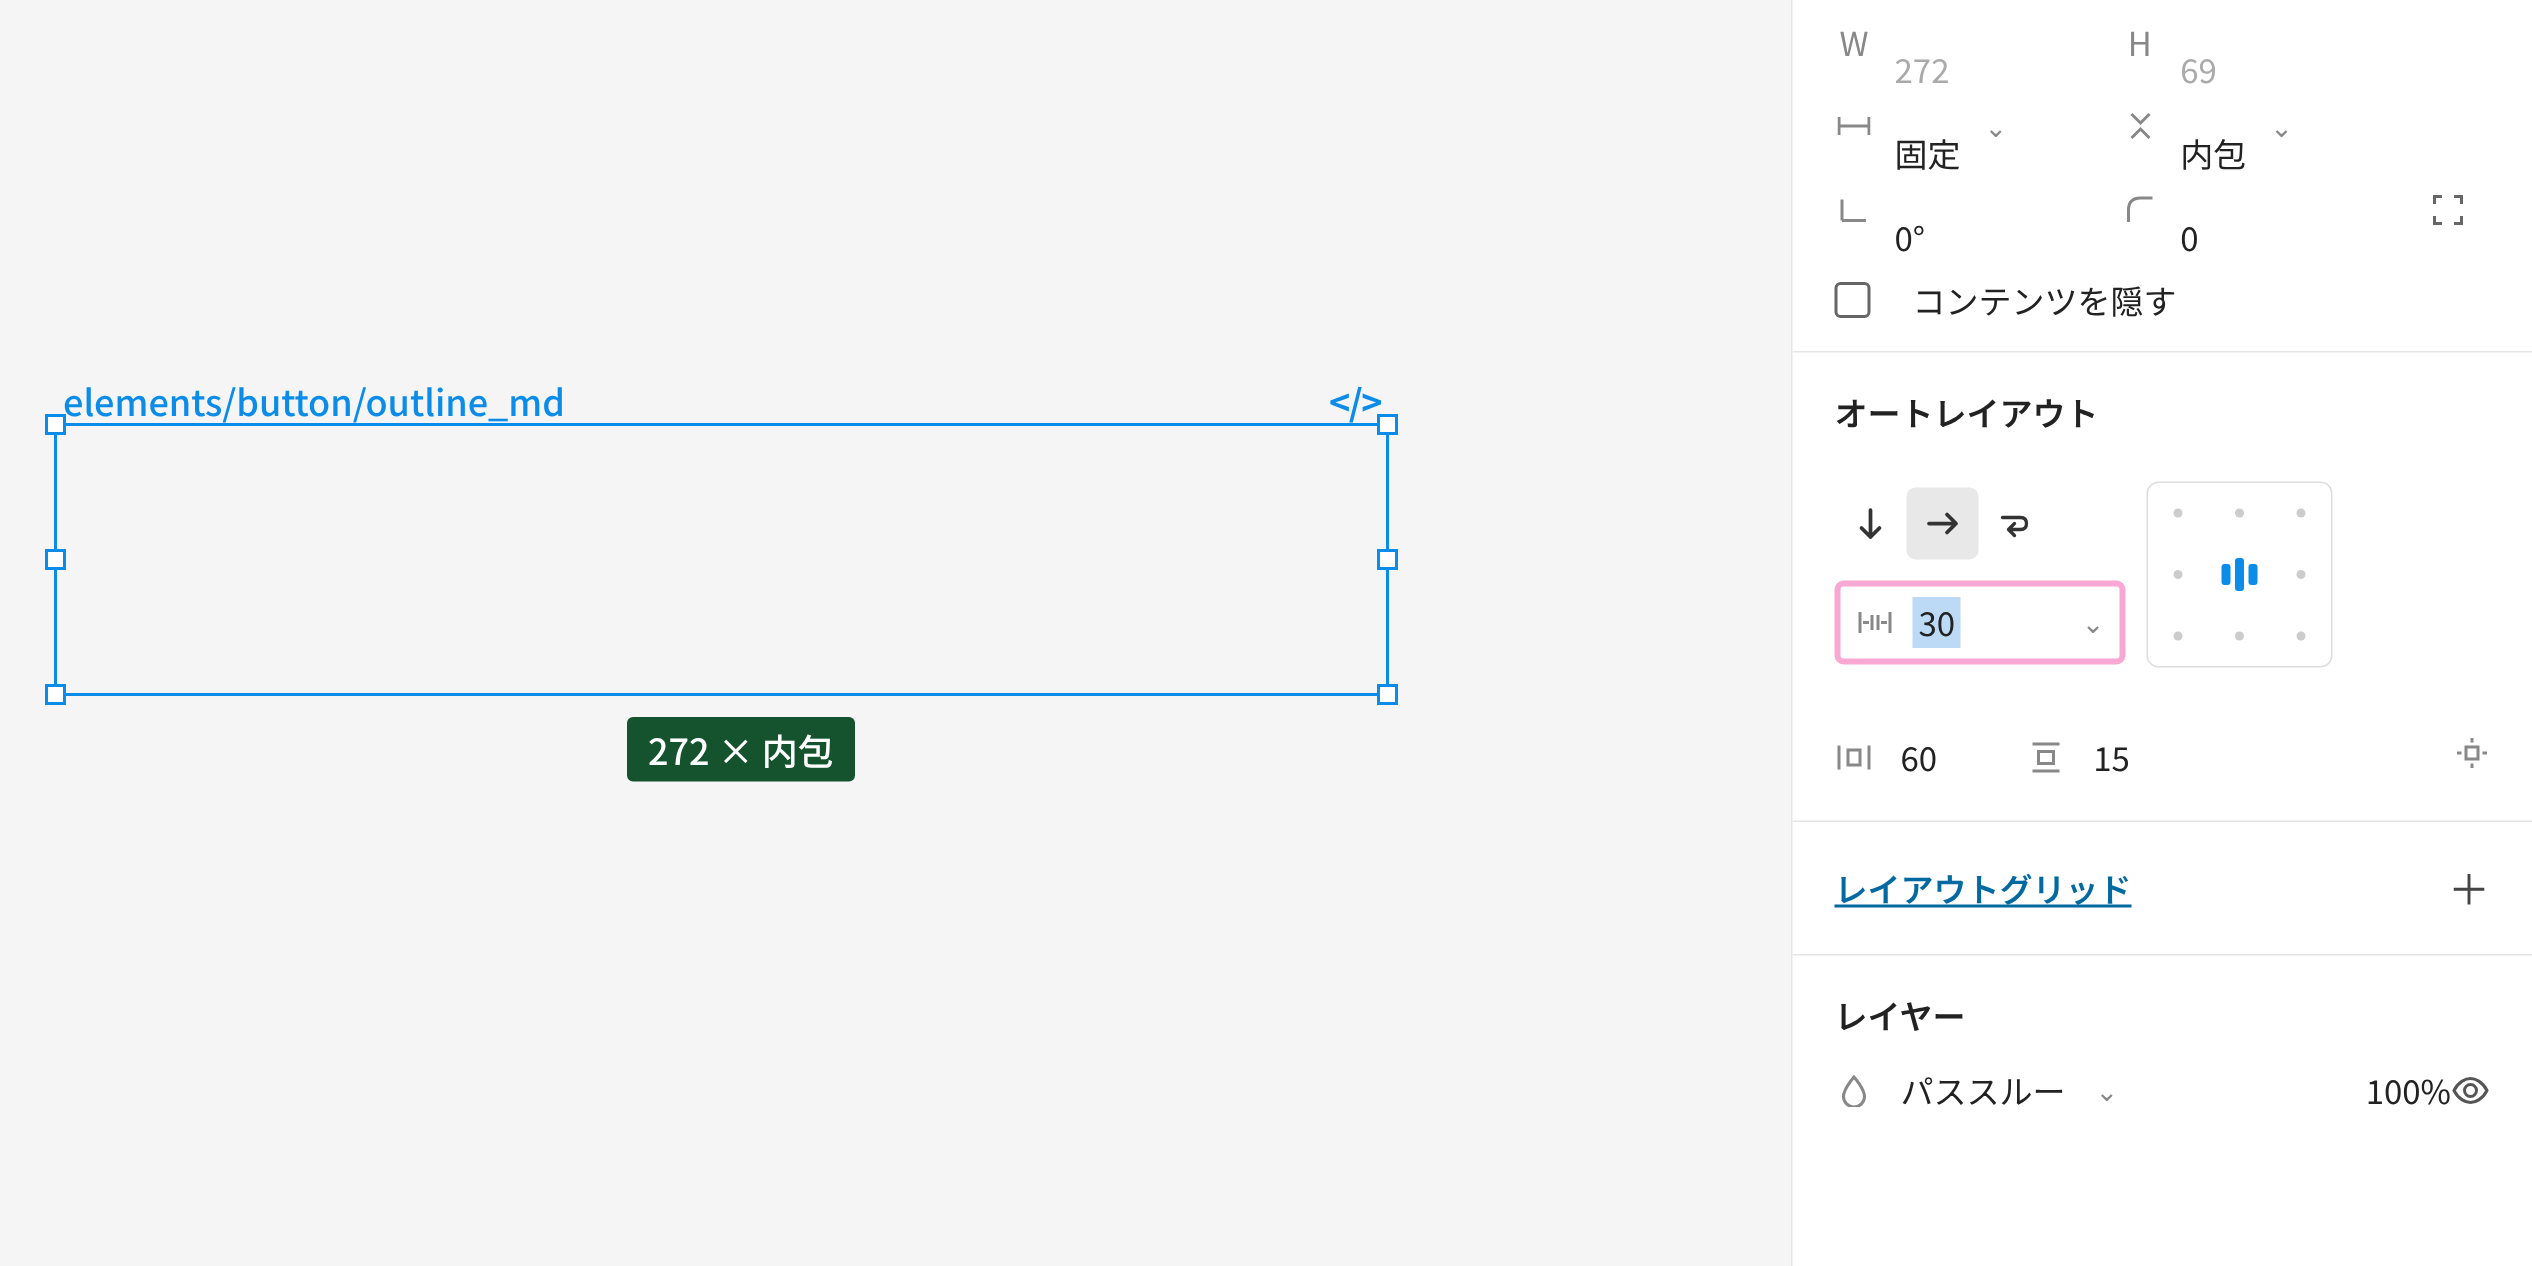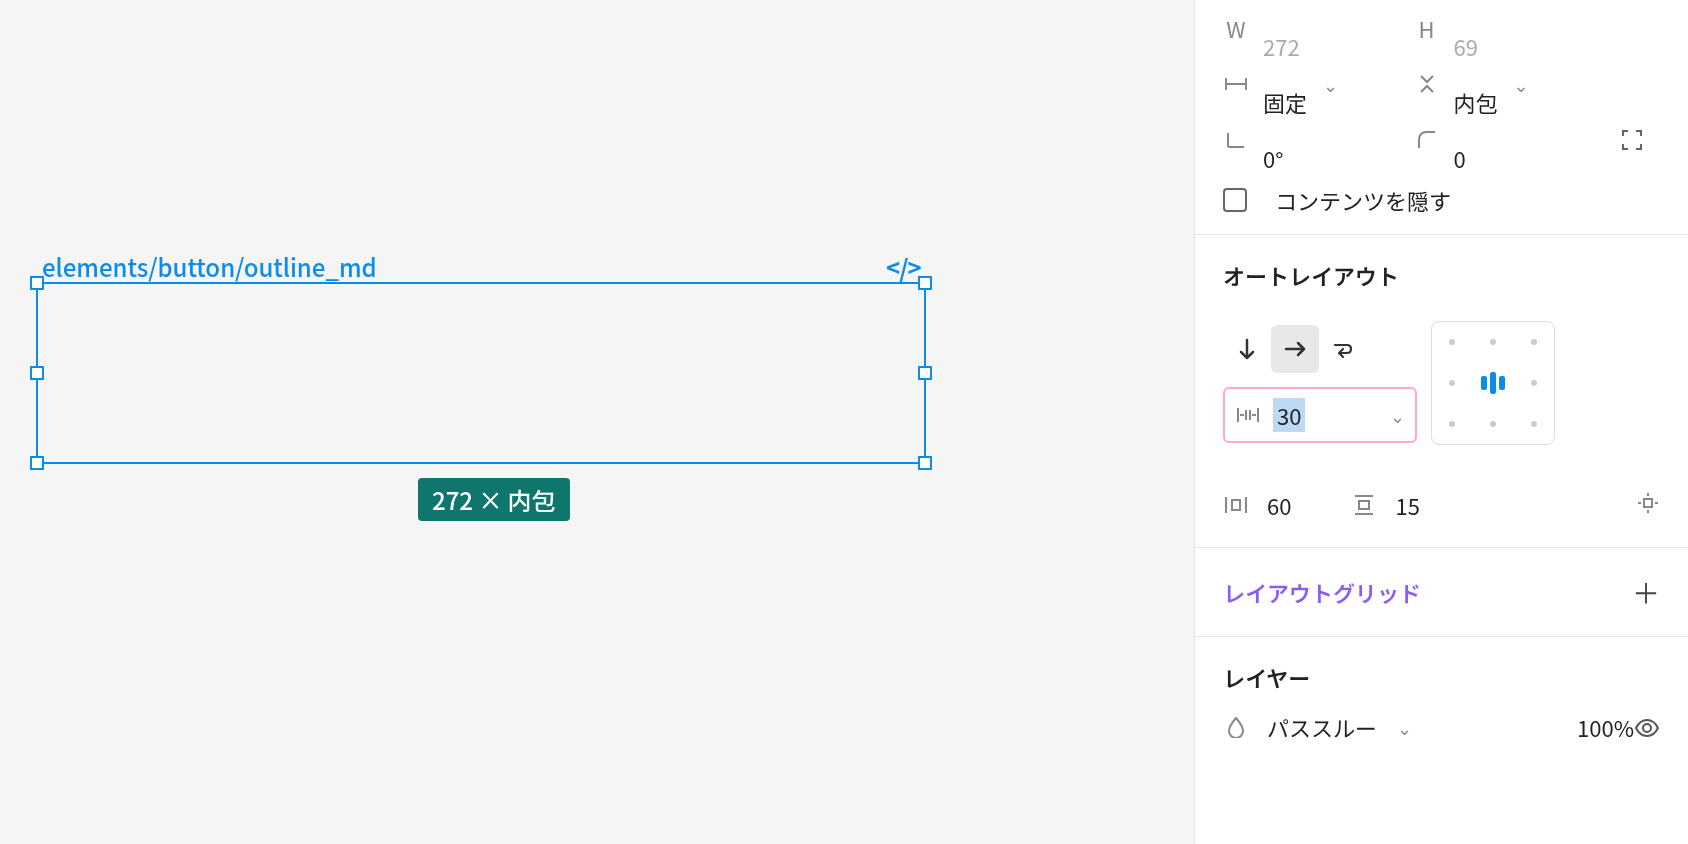--- a/index.html
+++ b/index.html
@@ -89,21 +89,21 @@
     margin-left: 4px;
     display: inline-flex;
     align-items: center;
     justify-content: center;
   }
   .arrow-circle svg { display:block; }
   .dim-badge {
     position: absolute;
     left: 418px;
     top: 478px;
-    background: #0f766e;
+    background: #14532d;
     color: #fff;
     font-size: 24px;
     font-weight: 500;
     padding: 4px 14px;
     border-radius: 4px;
   }
 
   
   .panel {
     width: 494px;
@@ -212,21 +212,21 @@
   }
   .align-center-glyph span {
     width:6px;background:#0c8ce9;border-radius:2px;
   }
   .spacing-field {
     margin-top: 14px;
     display:flex;
     align-items:center;
     width: 194px;
     height: 56px;
-    border:2px solid #f9a8d4;
+    border:4px solid #f9a8d4;
     border-radius:6px;
     padding: 0 10px;
     gap:12px;
   }
   .spacing-field .sel-text {
     background:#bcd9f5;
     padding:1px 4px;
     font-size:22px;
   }
   .padding-row {
@@ -242,21 +242,21 @@
     width:20px;height:2px;background:#444;border-radius:1px;
   }
   .layer-body {
     padding: 10px 28px 20px 28px;
     display:flex;
     align-items:center;
     justify-content:space-between;
   }
   .layer-left { display:flex; align-items:center; gap:18px; }
   .eye { color:#555; }
-  .greyed .section-title { color:#8b5cf6; }
+  .greyed .section-title { color:#0369a1;text-decoration:underline; }
   .right-slot {
     width:56px; display:flex; justify-content:center; align-items:center;
   }
   .panel-inner { position:relative; }
 </style>
 </head>
 <body>
 
 <div class="app">
 

